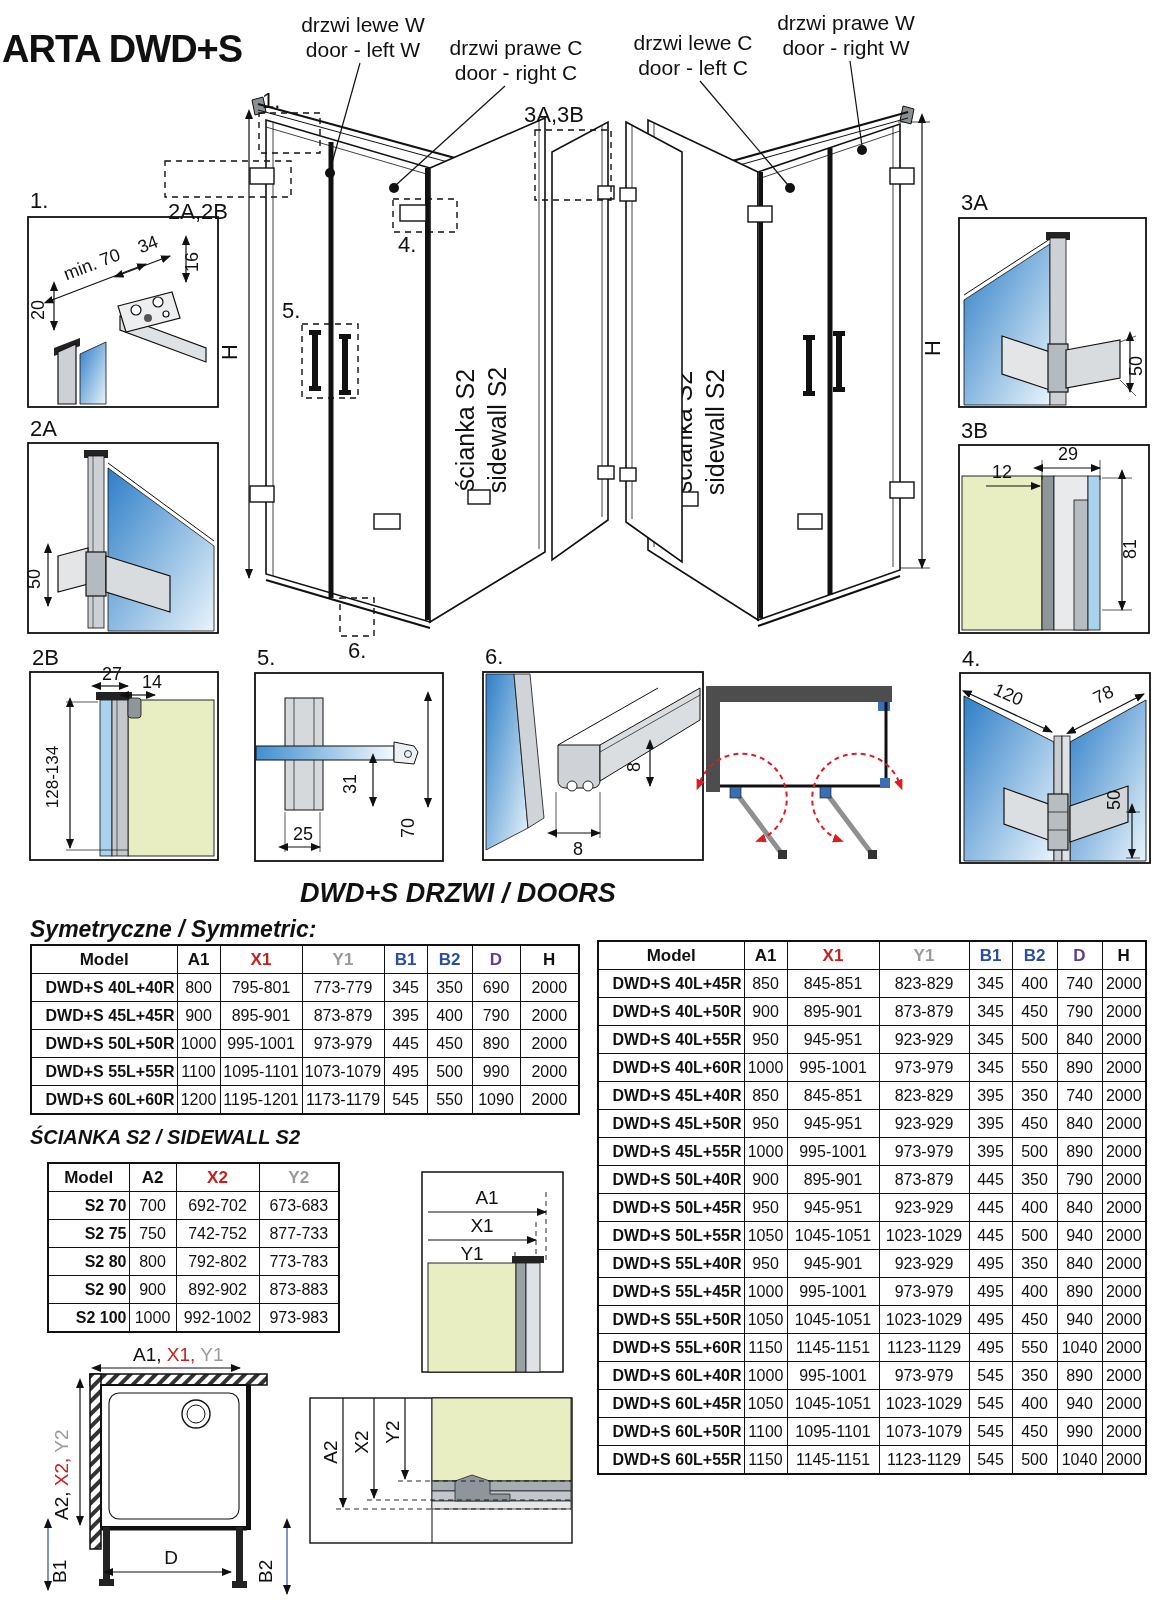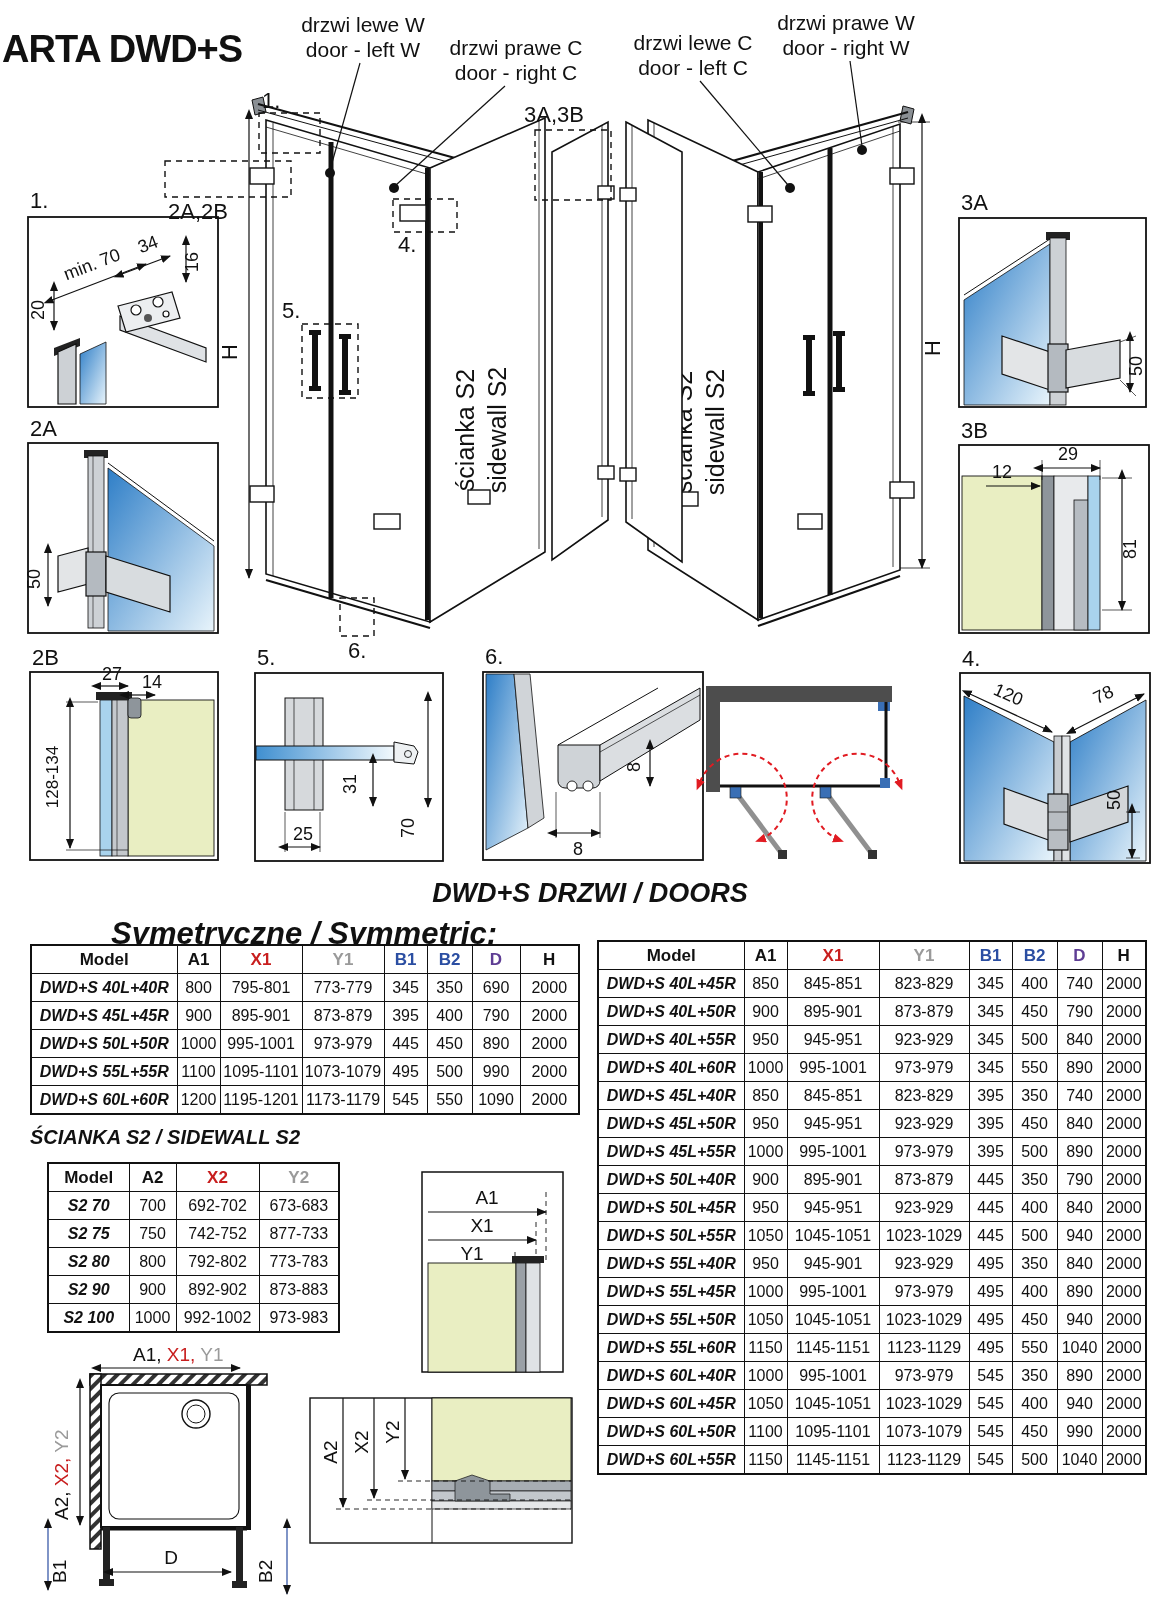--- a/index.html
+++ b/index.html
@@ -1,30 +1,30 @@
 <!DOCTYPE html>
 <html><head>
 <meta charset="utf-8">
 <style>
   html,body{margin:0;padding:0;background:#fff;}
   #page{position:relative;width:1166px;height:1608px;background:#fff;overflow:hidden;
         font-family:"Liberation Sans",sans-serif;color:#111;}
   .abs{position:absolute;}
   #title{left:2px;top:16px;font-size:38px;font-weight:800;letter-spacing:-1px;margin-top:12px;}
-  .sec-head{font-weight:bold;font-style:italic;text-align:center;}
+  .sec-head{font-weight:bold;font-style:italic;}
   #doors-head{left:300px;top:878px;width:580px;font-size:27px;}
-  #sym-head{left:30px;top:916px;width:548px;font-size:31px;}
+  #sym-head{left:30px;top:916px;width:548px;font-size:23px;}
   #asym-head{left:597px;top:914px;width:548px;font-size:23px;}
   #s2-head{left:30px;top:1126px;font-size:20px;font-weight:bold;font-style:italic;}
   table.spec{border-collapse:collapse;table-layout:fixed;background:#fff;}
   table.spec th,table.spec td{border:1.5px solid #111;text-align:center;vertical-align:middle;
       font-size:16px;padding:0 2px;height:27px;white-space:nowrap;overflow:hidden;}
   table.spec{border:2.5px solid #111;}
   table.spec th{font-size:17px;font-weight:bold;}
-  table.spec td:first-child{font-weight:bold;font-style:italic;}
+  table.spec td:first-child{font-weight:bold;text-align:right;}
   th.red{color:#c81e1e;} th.gray{color:#9a9a9a;} th.blue{color:#2b4ea2;} th.purple{color:#5e3d94;}
   #sym-tab{left:30px;top:944px;width:548px;}
   #asym-tab{left:597px;top:940px;width:548px;}
   #s2-tab{left:47px;top:1162px;width:292px;}
   svg text{font-family:"Liberation Sans",sans-serif;fill:#111;}
 </style>
 </head>
 <body>
 
 <div id="page">

